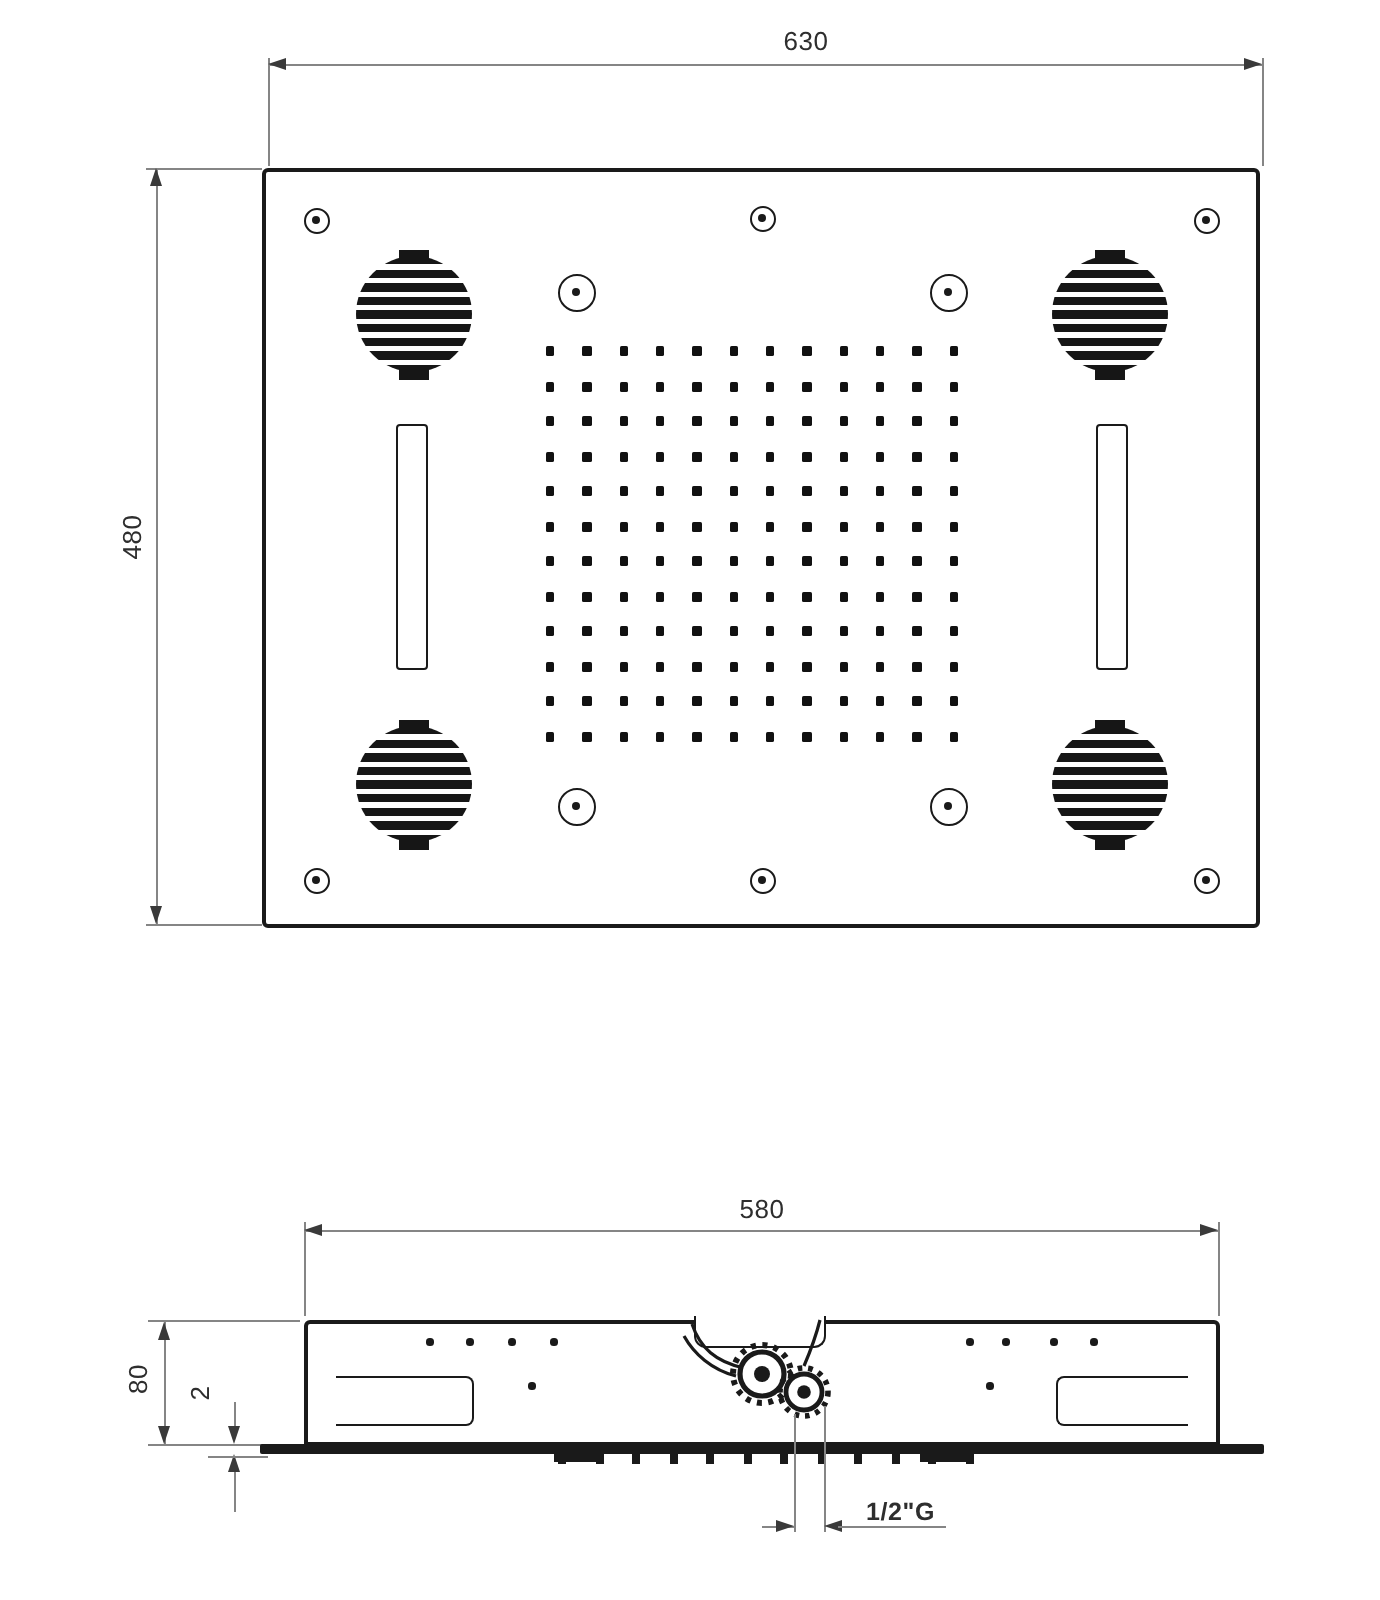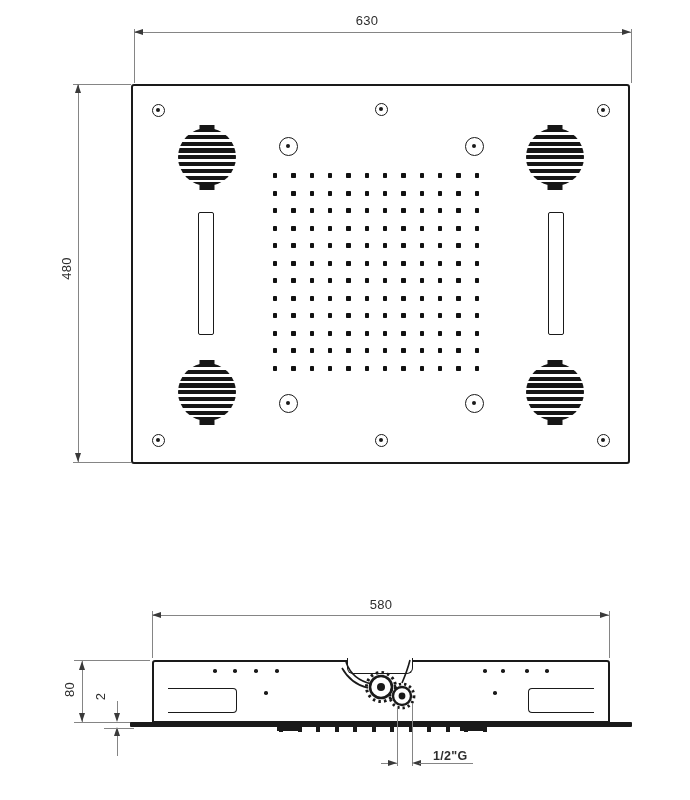--- a/index.html
+++ b/index.html
@@ -82,21 +82,21 @@
 
 <div class="canvas">
 
   <div>
 
     <div class="linev" style="left:134px;top:29px;height:54px;"></div>
     <div class="linev" style="left:631px;top:29px;height:54px;"></div>
     <div class="lineh" style="left:134px;top:32px;width:497px;"></div>
     <div class="arr arr-l" style="left:134px;top:29px;"></div>
     <div class="arr arr-r" style="left:622px;top:29px;"></div>
-    <div class="dimtext" style="left:347px;top:13px;width:40px;">630</div>
+    <div class="dimtext" style="left:383px;top:13px;width:40px;">630</div>
 
     <div class="lineh" style="left:73px;top:84px;width:58px;"></div>
     <div class="lineh" style="left:73px;top:462px;width:58px;"></div>
     <div class="linev" style="left:78px;top:84px;height:378px;"></div>
     <div class="arr arr-u" style="left:75px;top:84px;"></div>
     <div class="arr arr-d" style="left:75px;top:453px;"></div>
     <div class="dimtext vtext" style="left:46px;top:261px;width:40px;">480</div>
 
     <div class="panel"></div>
 

